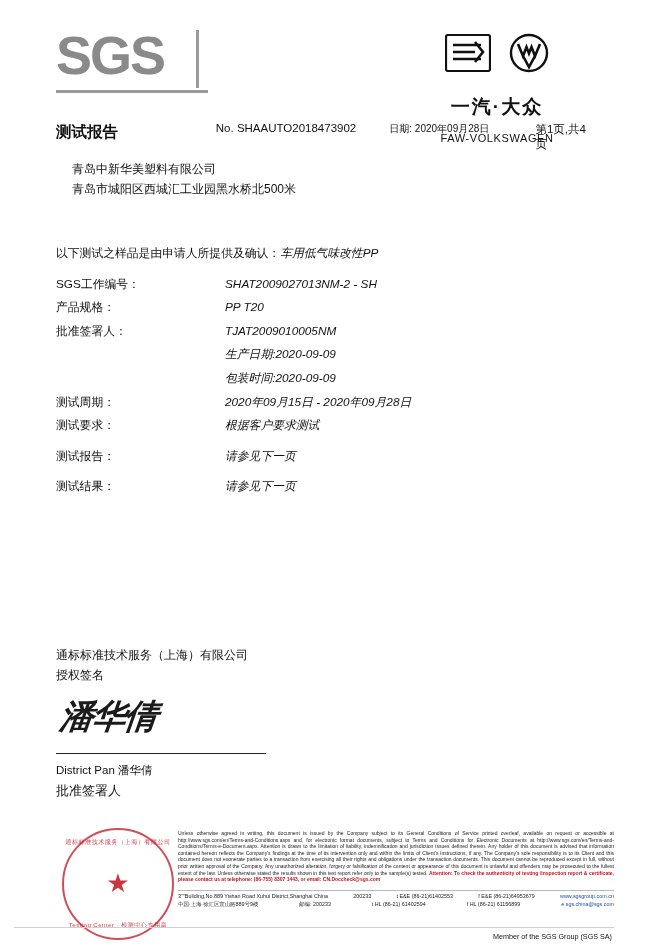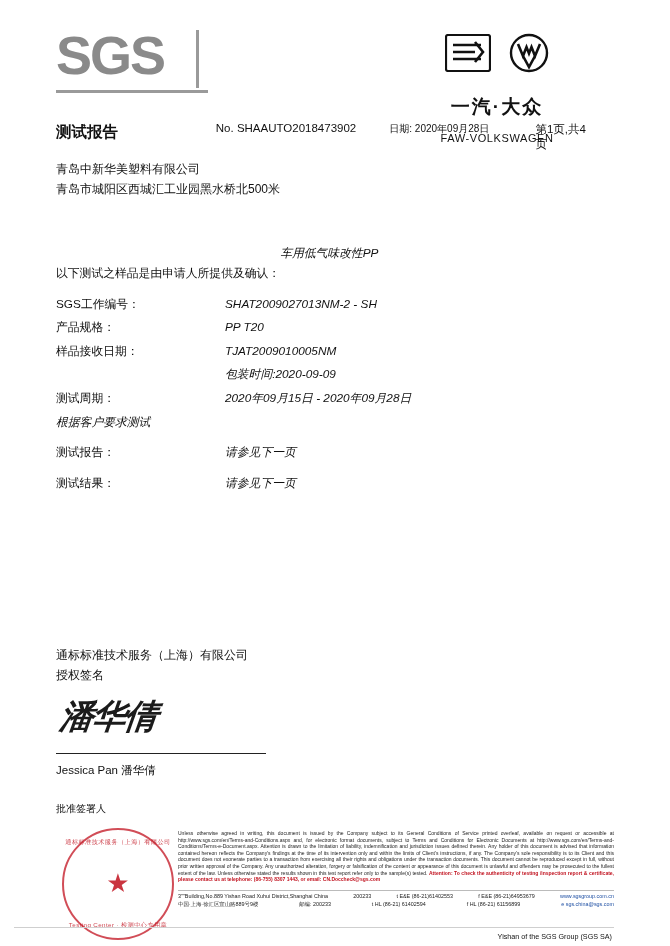--- a/index.html
+++ b/index.html
@@ -123,21 +123,21 @@
   }
   .doc-page {
     font-size: 11.5px;
     color: #111;
   }
 
   
   .company {
     position: absolute;
     top: 160px;
-    left: 56px;
+    left: 72px;
     font-size: 12px;
     line-height: 1.65;
     color: #111;
   }
 
   
   .fields {
     position: absolute;
     top: 242px;
     left: 56px;
@@ -192,22 +192,21 @@
     left: 0;
     bottom: 0;
     width: 210px;
     border-bottom: 1px solid #222;
   }
   .sign-name {
     margin-top: 7px;
     font-size: 11.5px;
   }
   .sign-role {
-    font-size: 10px;
-    margin-top: 20px;
+    font-size: 13px;
   }
 
   
   .footer {
     position: absolute;
     left: 0;
     right: 0;
     bottom: 0;
     height: 120px;
   }
@@ -335,46 +334,51 @@
     <div class="doc-page">第1页,共4页</div>
   </div>
 
   <div class="company">
     <div>青岛中新华美塑料有限公司</div>
     <div>青岛市城阳区西城汇工业园黑水桥北500米</div>
   </div>
 
   <div class="fields">
     <div class="field-row">
-      <div class="field-label" style="width:auto;flex:0 0 auto;margin-top:20px;">以下测试之样品是由申请人所提供及确认：</div>
+      <div class="field-label" style="width:auto;flex:0 0 auto;">以下测试之样品是由申请人所提供及确认：</div>
       <div class="field-value">车用低气味改性PP</div>
     </div>
     <div class="gap-small"></div>
 
     <div class="field-row">
       <div class="field-label">SGS工作编号：</div>
       <div class="field-value">SHAT2009027013NM-2 - SH</div>
     </div>
     <div class="field-row">
       <div class="field-label">产品规格：</div>
       <div class="field-value">PP T20</div>
     </div>
     <div class="field-row">
-      <div class="field-label">样品接收日期：</div>
+      <div class="field-label">批准签署人：</div>
       <div class="field-value">TJAT2009010005NM</div>
+    </div>
+    <div class="field-row sub">
+      <div class="field-label">&nbsp;</div>
+      <div class="field-value">生产日期:2020-09-09</div>
     </div>
     <div class="field-row sub">
       <div class="field-label">&nbsp;</div>
       <div class="field-value">包装时间:2020-09-09</div>
     </div>
     <div class="field-row">
       <div class="field-label">测试周期：</div>
       <div class="field-value">2020年09月15日 - 2020年09月28日</div>
     </div>
     <div class="field-row">
+      <div class="field-label">测试要求：</div>
       <div class="field-value">根据客户要求测试</div>
     </div>
     <div class="gap-small"></div>
     <div class="field-row">
       <div class="field-label">测试报告：</div>
       <div class="field-value">请参见下一页</div>
     </div>
     <div class="gap-small"></div>
     <div class="field-row">
       <div class="field-label">测试结果：</div>
@@ -382,21 +386,21 @@
     </div>
   </div>
 
   <div class="sign-block">
     <div>通标标准技术服务（上海）有限公司</div>
     <div>授权签名</div>
     <div class="sig-area">
       <div class="sig-script">潘华倩</div>
       <div class="sig-line"></div>
     </div>
-    <div class="sign-name">Jessica Pan 潘华倩</div>
+    <div class="sign-name">District Pan 潘华倩</div>
     <div class="sign-role">批准签署人</div>
   </div>
 
   <div class="footer">
     <div class="stamp">
       <div class="ring"></div>
       <div class="arc-top">通标标准技术服务（上海）有限公司</div>
       <div class="star">★</div>
       <div class="arc-bot">Testing Center · 检测中心专用章</div>
     </div>
@@ -419,16 +423,16 @@
       <div class="addr-line">
         <span>中国·上海·徐汇区宜山路889号9楼</span>
         <span>邮编: 200233</span>
         <span>t HL (86-21) 61402594</span>
         <span>f HL (86-21) 61156899</span>
         <span class="blue">e sgs.china@sgs.com</span>
       </div>
     </div>
 
     <div class="footer-rule"></div>
-    <div class="footer-bottom">Yishan of the SGS Group (SGS SA)</div>
+    <div class="footer-bottom">Member of the SGS Group (SGS SA)</div>
   </div>
 
 </div>
 
 </body></html>

